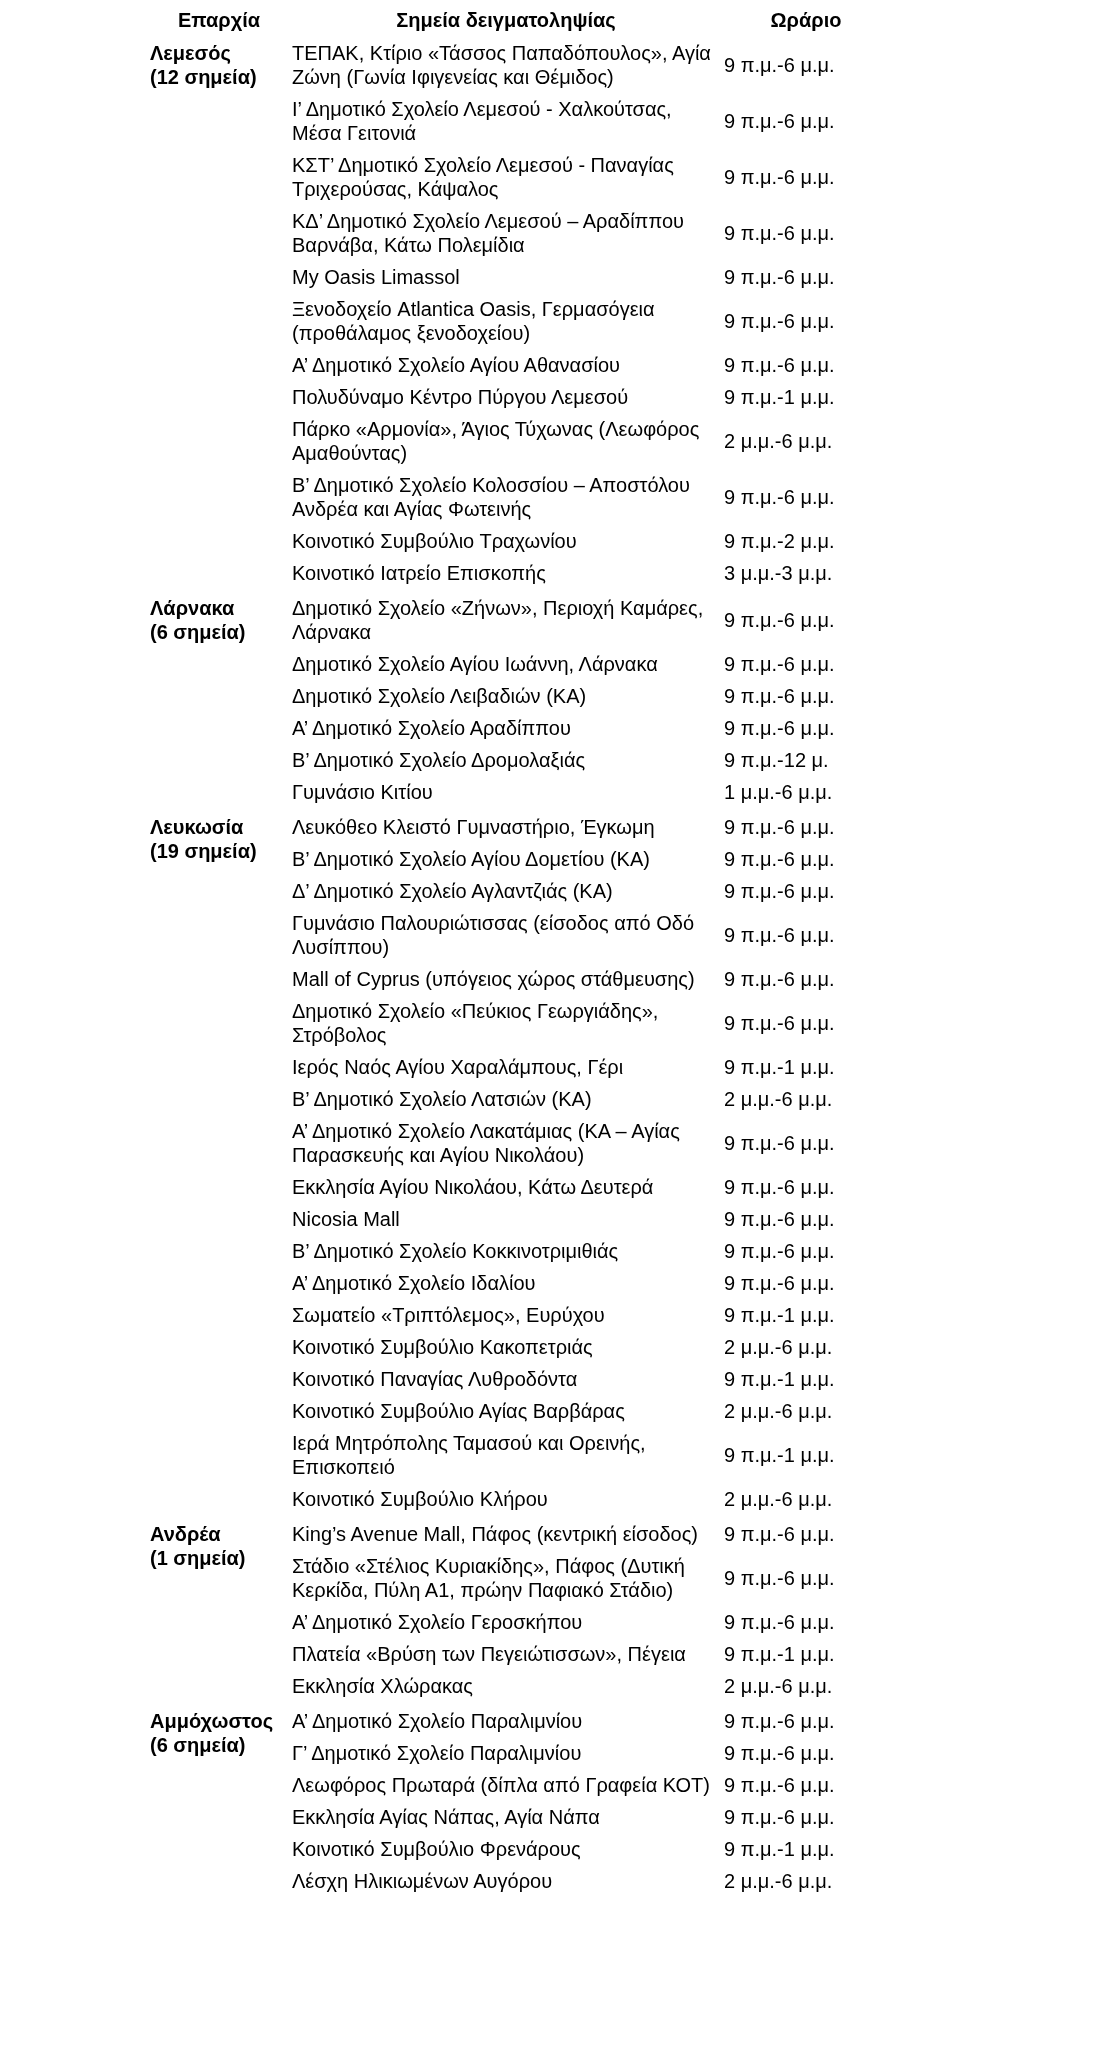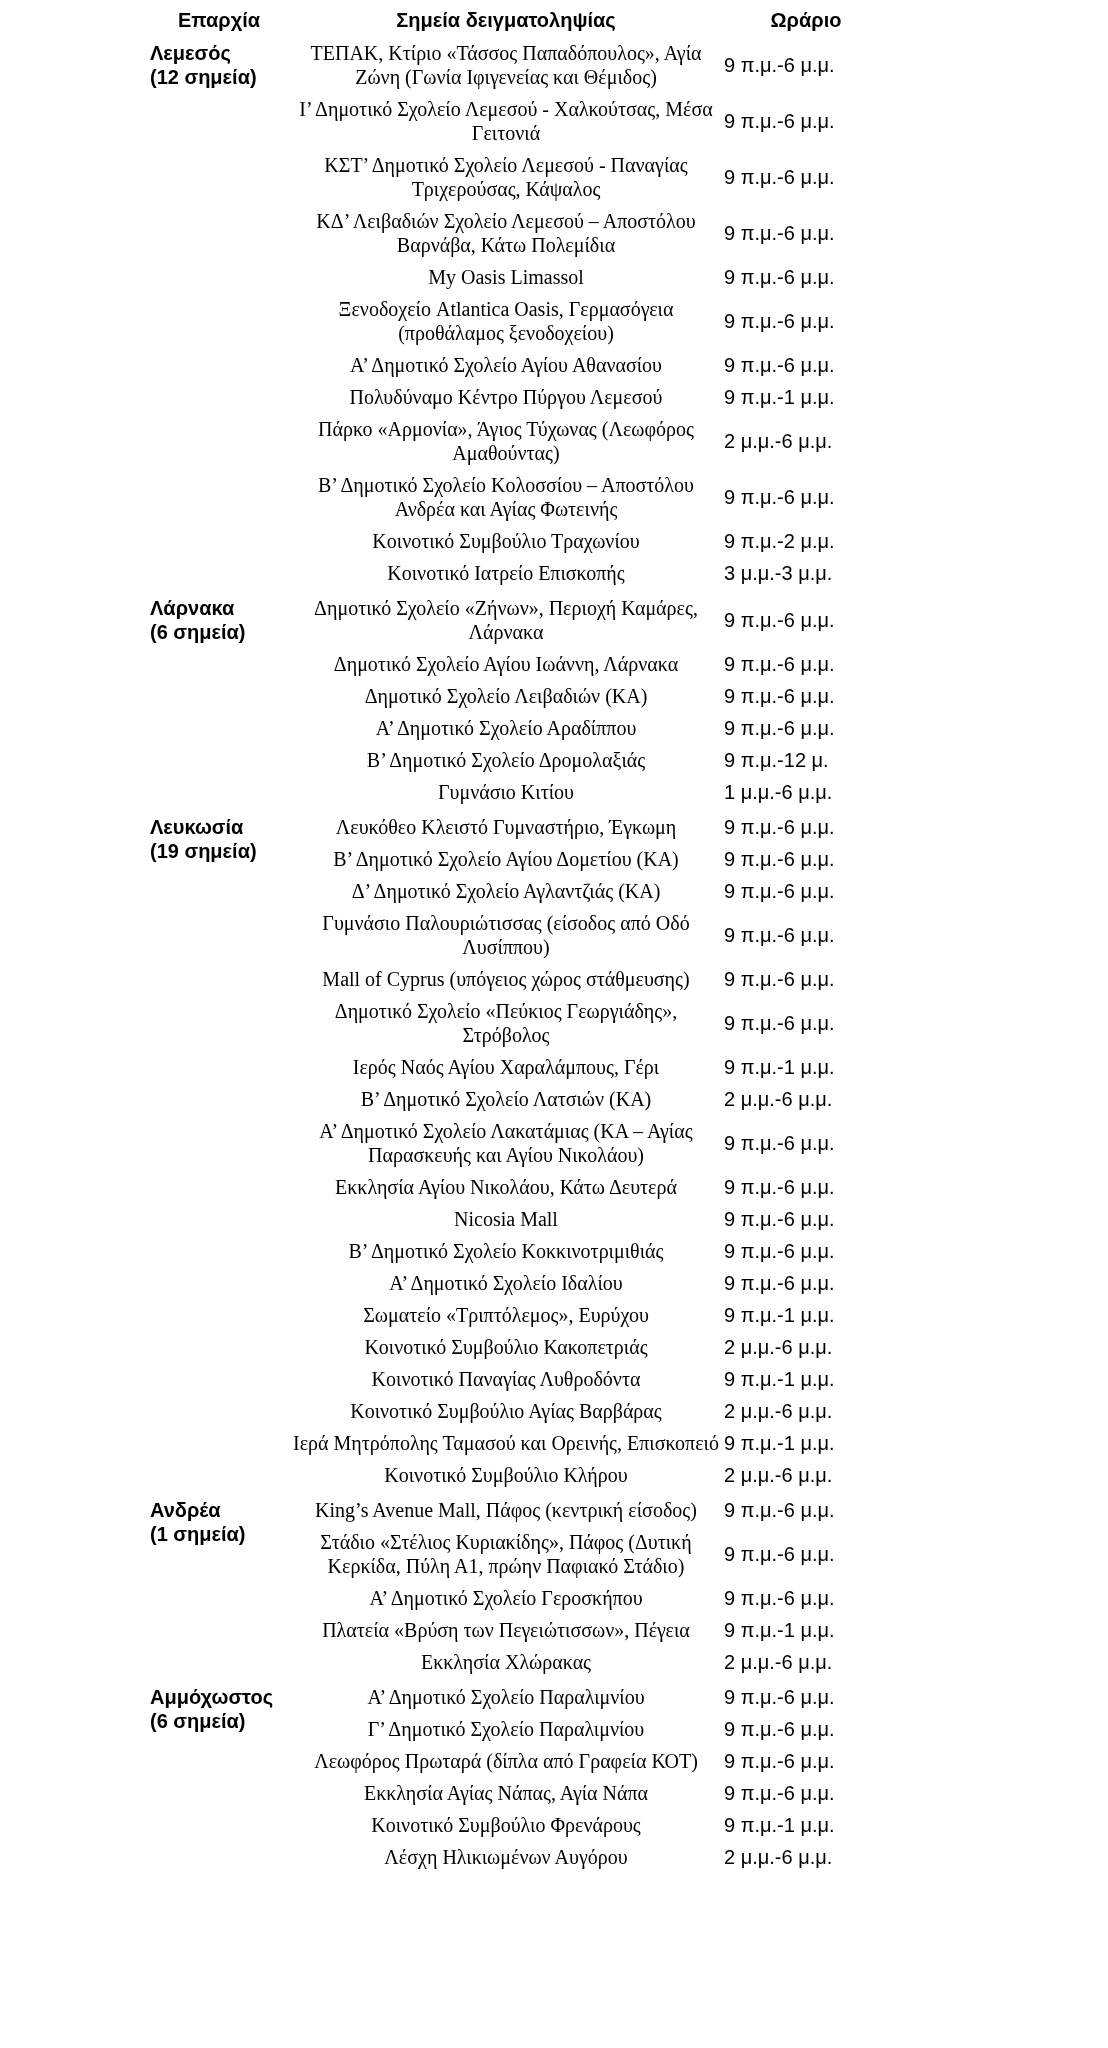--- a/index.html
+++ b/index.html
@@ -31,22 +31,21 @@
   thead th {
     font-weight: bold;
     padding: 2px 2px 2px 2px;
   }
   td.district {
     font-weight: bold;
     text-align: left;
     vertical-align: top;
   }
   td.loc {
-    text-align: center;
-    font-family: Liberation Serif, serif;
+    text-align: left;
   }
   td.hours {
     text-align: left;
     white-space: nowrap;
   }
   tr.section-start td { padding-top: 7px; }
   .scrollbar-track {
     position: absolute;
     top: 0;
     right: 0;
@@ -81,21 +80,21 @@
       </tr>
       <tr>
         <td class="loc">Ι’ Δημοτικό Σχολείο Λεμεσού - Χαλκούτσας, Μέσα Γειτονιά</td>
         <td class="hours">9 π.μ.-6 μ.μ.</td>
       </tr>
       <tr>
         <td class="loc">ΚΣΤ’ Δημοτικό Σχολείο Λεμεσού - Παναγίας Τριχερούσας, Κάψαλος</td>
         <td class="hours">9 π.μ.-6 μ.μ.</td>
       </tr>
       <tr>
-        <td class="loc">ΚΔ’ Λειβαδιών Σχολείο Λεμεσού – Αποστόλου Βαρνάβα, Κάτω Πολεμίδια</td>
+        <td class="loc">ΚΔ’ Δημοτικό Σχολείο Λεμεσού – Αραδίππου Βαρνάβα, Κάτω Πολεμίδια</td>
         <td class="hours">9 π.μ.-6 μ.μ.</td>
       </tr>
       <tr>
         <td class="loc">My Oasis Limassol</td>
         <td class="hours">9 π.μ.-6 μ.μ.</td>
       </tr>
       <tr>
         <td class="loc">Ξενοδοχείο Atlantica Oasis, Γερμασόγεια (προθάλαμος ξενοδοχείου)</td>
         <td class="hours">9 π.μ.-6 μ.μ.</td>
       </tr>

